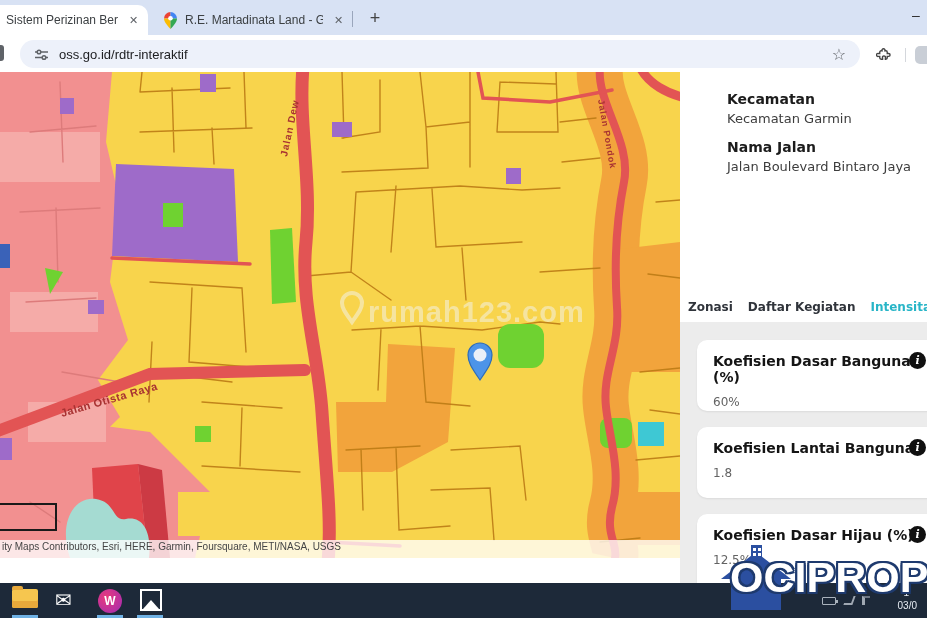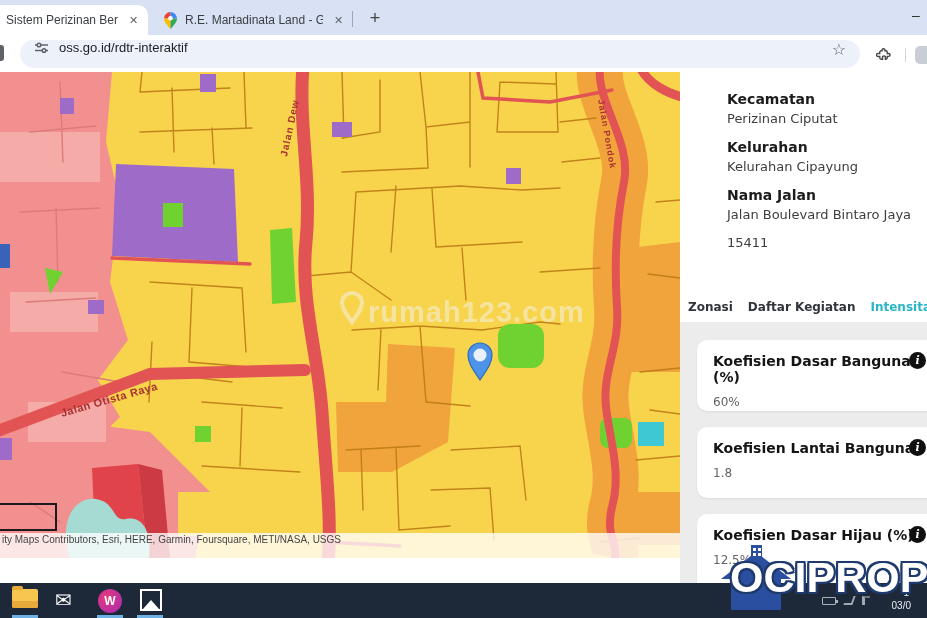--- a/index.html
+++ b/index.html
@@ -21,32 +21,32 @@
   .tabsep{position:absolute;left:352px;top:11px;width:1px;height:16px;background:#9AA6BC;}
   .win-min{position:absolute;left:905px;top:2px;width:22px;height:26px;color:#333;
     font-size:14px;text-align:center;line-height:26px;}
 
   
   .toolbar{position:absolute;left:0;top:35px;width:927px;height:37px;background:#fff;
     box-shadow:0 1px 0 #E2E5EA;}
   .edge-frag{position:absolute;left:-6px;top:10px;width:10px;height:16px;background:#5F6368;
     border-radius:3px;}
   .omnibox{position:absolute;left:20px;top:5px;width:840px;height:28px;background:#EDF1FA;
-    border-radius:14px;display:flex;align-items:flex-start;padding:0 10px;}
+    border-radius:14px;display:flex;align-items:center;padding:0 10px;}
   .tune-icon{display:flex;margin:0 10px 0 4px;}
   .url-text{font-size:13px;color:#202124;flex:1;}
   .star-icon{font-size:16px;color:#5F6368;margin-right:4px;}
   .ext-icon{position:absolute;left:876px;top:12px;display:flex;}
   .bar-sep{position:absolute;left:905px;top:13px;width:1px;height:14px;background:#D4D7DC;}
   .profile-frag{position:absolute;left:915px;top:11px;width:18px;height:18px;background:#C9CED6;
     border-radius:5px;}
 
   
   .map{position:absolute;left:0;top:72px;width:680px;height:486px;overflow:hidden;background:#F8D44C;}
-  .attribution{position:absolute;left:0;bottom:0;width:680px;height:25px;
+  .attribution{position:absolute;left:0;bottom:0;width:680px;height:18px;
     background:rgba(255,255,255,0.78);font-size:10px;color:#454545;line-height:14px;
     padding-left:2px;white-space:nowrap;}
 
   
   .panel{position:absolute;left:680px;top:72px;width:247px;height:511px;background:#fff;
     overflow:hidden;font-family:"DejaVu Sans",sans-serif;}
   .fields{position:absolute;left:15px;top:19px;}
   .field{margin-bottom:13px;margin-left:32px;}
   .field .flabel{font-size:14px;font-weight:700;color:#1C1C1C;margin-bottom:4px;}
   .field .fvalue{font-size:13px;color:#3D3D3D;}
@@ -84,21 +84,21 @@
   .tray-batt{position:absolute;left:822px;top:597px;width:14px;height:8px;
     border:1px solid rgba(230,236,244,0.7);border-radius:1px;}
   .tray-batt:after{content:"";position:absolute;right:-3px;top:2px;width:2px;height:3px;
     background:rgba(230,236,244,0.7);}
   .tray-net{position:absolute;left:845px;top:596px;width:9px;height:9px;
     border-bottom:2px solid rgba(230,236,244,0.65);border-right:2px solid rgba(230,236,244,0.65);
     transform:skewX(-20deg);}
   .tray-vol{position:absolute;left:862px;top:596px;width:8px;height:9px;
     border-left:3px solid rgba(230,236,244,0.65);border-top:2px solid rgba(230,236,244,0.4);}
   .tray-time{position:absolute;right:18px;top:587px;font-size:10px;color:#E8EDF4;text-align:right;}
-  .tray-date{position:absolute;right:16px;top:600px;font-size:10px;color:#E8EDF4;text-align:right;}
+  .tray-date{position:absolute;right:10px;top:600px;font-size:10px;color:#E8EDF4;text-align:right;}
 
   
   .ociprop{position:absolute;left:718px;top:545px;width:215px;height:70px;z-index:50;}
   .house{position:absolute;left:3px;top:3px;width:70px;height:60px;}
   .house .roof{position:absolute;left:0;top:4px;width:0;height:0;
     border-left:35px solid transparent;border-right:35px solid transparent;
     border-bottom:27px solid #2B4FA0;}
   .house .chimney{position:absolute;left:30px;top:-3px;width:11px;height:15px;background:#2B4FA0;}
   .house .hbody{position:absolute;left:10px;top:30px;width:50px;height:32px;background:#2B4FA0;}
   .house .win{position:absolute;width:3px;height:3px;background:#fff;}
@@ -246,32 +246,27 @@
         <circle cx="480" cy="283" r="6.5" fill="#EAF0F8"></circle>
       </g>
     </svg>
     <div class="attribution">ity Maps Contributors, Esri, HERE, Garmin, Foursquare, METI/NASA, USGS</div>
   </div>
 
   <div class="panel">
     <div class="fields">
       <div class="field">
         <div class="flabel">Kecamatan</div>
-        <div class="fvalue">Perizinan Ciputat</div>
-      </div>
-      <div class="field">
-        <div class="flabel">Kelurahan</div>
-        <div class="fvalue">Kelurahan Cipayung</div>
+        <div class="fvalue">Kecamatan Garmin</div>
       </div>
       <div class="field">
         <div class="flabel">Nama Jalan</div>
         <div class="fvalue">Jalan Boulevard Bintaro Jaya</div>
       </div>
       <div class="field">
-        <div class="fvalue">15411</div>
       </div>
     </div>
     <div class="ptabs">
       <span class="ptab">Zonasi</span>
       <span class="ptab">Daftar Kegiatan</span>
       <span class="ptab active">Intensitas Ruang</span>
 
     </div>
     <div class="cards">
       <div class="card card1">

